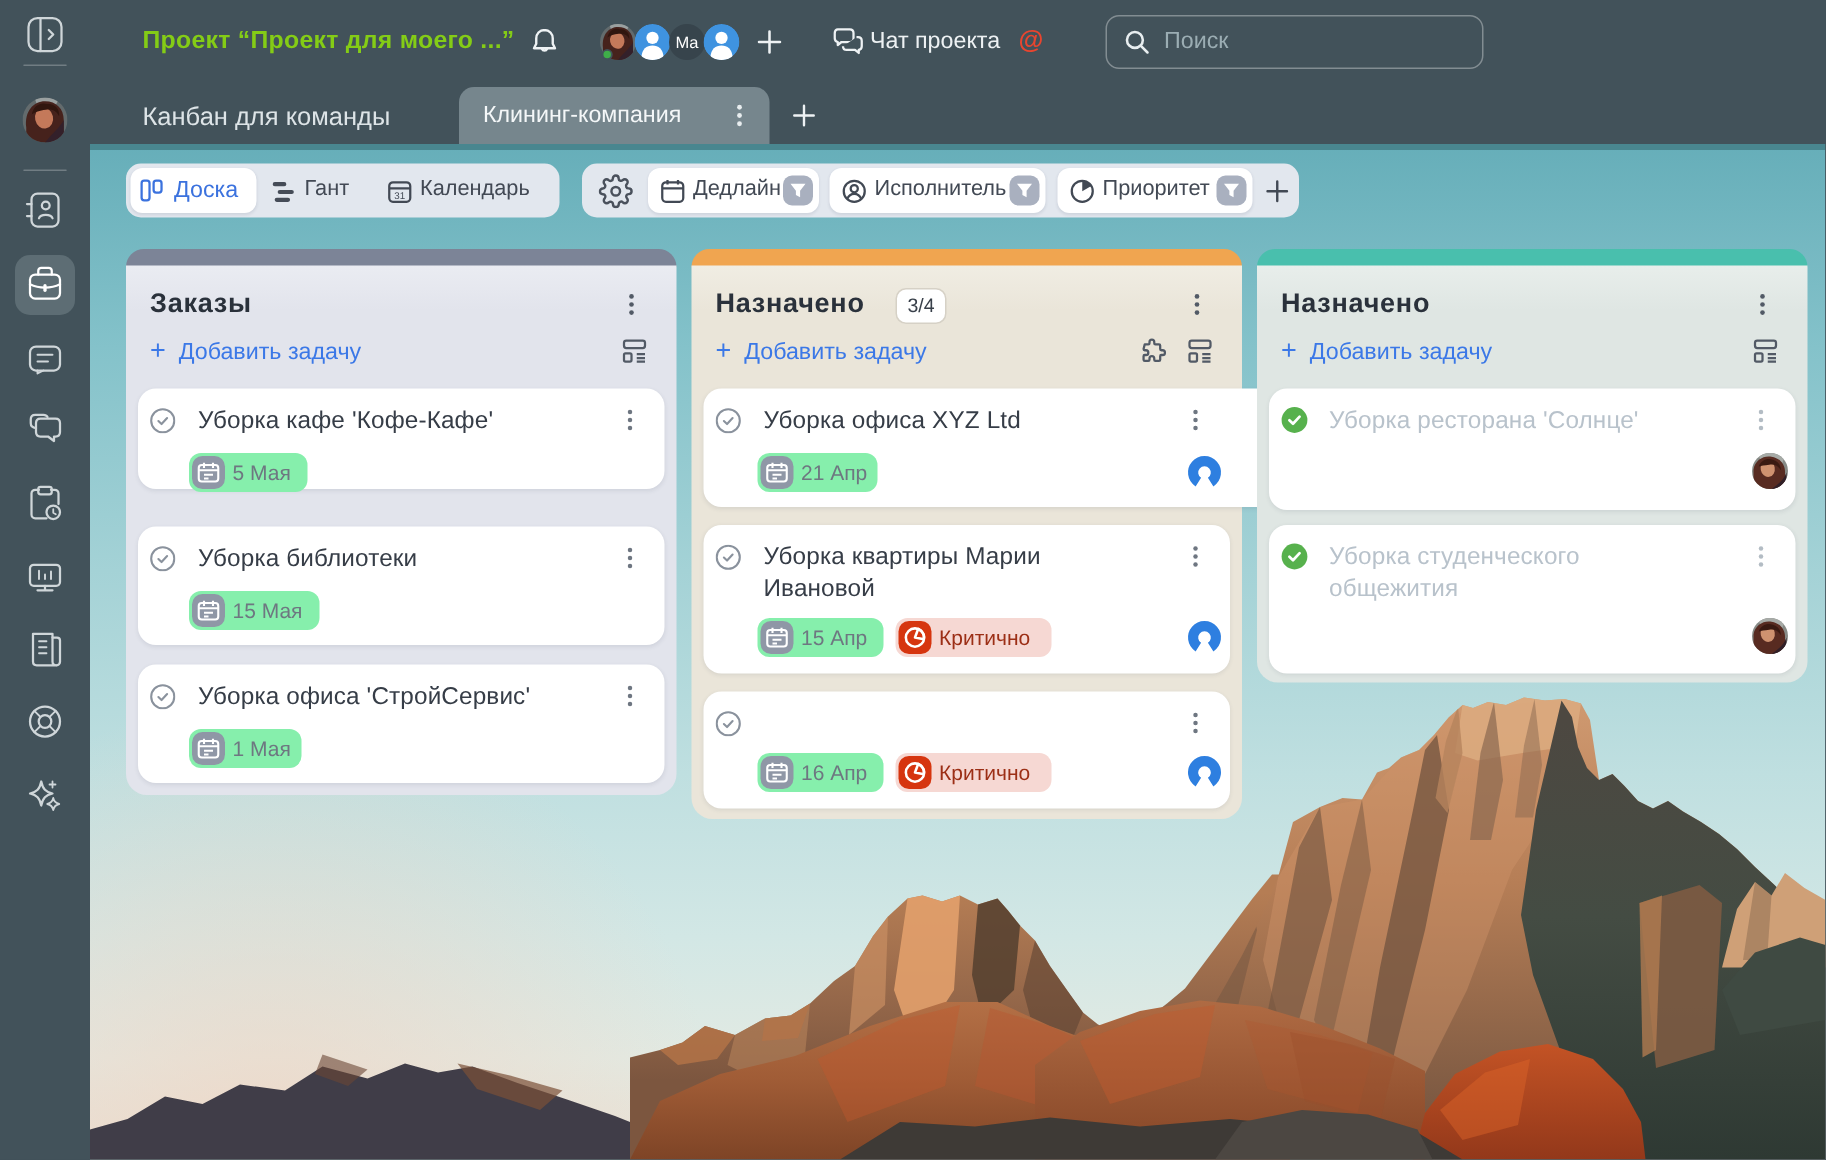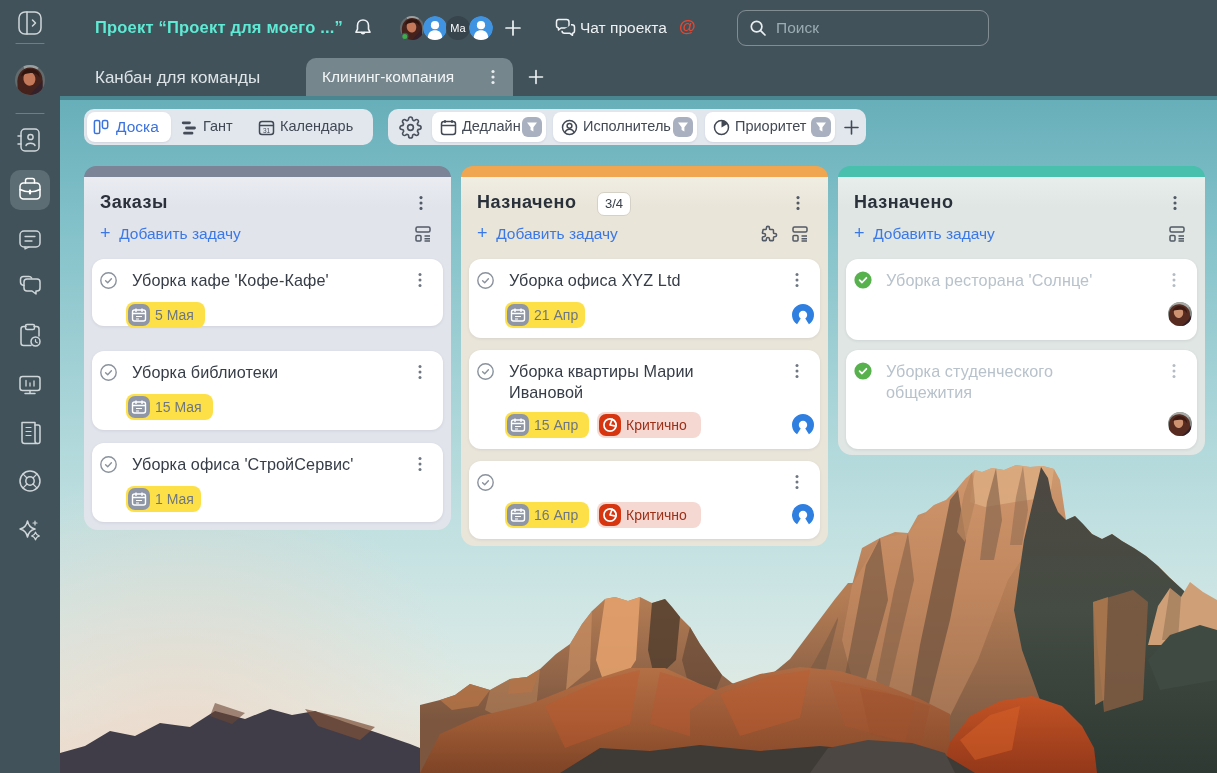--- a/index.html
+++ b/index.html
@@ -20,21 +20,21 @@
   .colstrip{position:absolute;left:0;top:0;width:100%;height:12px;
             border-radius:14px 14px 0 0;}
   .colbody{position:absolute;left:0;top:11px;width:100%;border-radius:0 0 14px 14px;}
   .coltitle{position:absolute;left:16px;top:26px;font-size:18px;font-weight:bold;color:#2a313b;letter-spacing:0.5px;}
   .addtask{position:absolute;left:16px;top:57px;font-size:15.5px;color:#3b78e7;}
   .card{position:absolute;left:8px;width:351px;background:#fff;border-radius:12px;
         box-shadow:0 1px 3px rgba(50,60,80,.10);}
   .ctitle{position:absolute;left:40px;top:11px;width:270px;font-size:16.2px;
           line-height:21px;color:#363d47;letter-spacing:0.1px;}
   .done .ctitle{color:#b8c2cb;}
-  .chip{position:absolute;height:26px;background:#fde047;border-radius:8px;}
+  .chip{position:absolute;height:26px;background:#86efac;border-radius:8px;}
   .chipic{position:absolute;left:2px;top:2px;width:22px;height:22px;border-radius:7px;
           background:#8f97a6;}
   .chiptxt{position:absolute;left:29px;top:5px;font-size:14px;color:#6e7781;}
   .crit{background:#f6d8d3;}
   .crit .chipic{background:#d6350f;}
   .crit .chiptxt{color:#9c2f16;}
   .kebab{position:absolute;width:16px;height:16px;}
 </style></head>
 <body>
 
@@ -149,21 +149,21 @@
 <path d="M960 740 L990 715 L1020 706 L1012 750 L975 760 Z" fill="#d96228" opacity="0.5"></path>
 
 <path d="M560 773 L600 748 L650 751 L700 745 L760 751 L820 746 L862 750 L900 747 L945 755 L975 773 Z" fill="#3e3a36"></path>
 <path d="M810 773 L828 748 L868 740 L912 743 L945 753 L955 773 Z" fill="#4c4742"></path>
 </svg>
 </div>
 
 <div class="abs" id="topbar"></div>
 <div class="abs" id="sidebar"></div>
 
-<div class="abs" style="left:95px;top:18px;z-index:8;font-size:16.5px;font-weight:bold;color:#5eead4;letter-spacing:0.2px;">Проект “Проект для моего ...”</div>
+<div class="abs" style="left:95px;top:18px;z-index:8;font-size:16.5px;font-weight:bold;color:#84cc16;letter-spacing:0.2px;">Проект “Проект для моего ...”</div>
 
 <svg class="abs" style="left:352px;top:17px;z-index:8" width="22" height="22" viewBox="0 0 22 22" fill="none" stroke="#eef2f4" stroke-width="1.6" stroke-linecap="round" stroke-linejoin="round">
   <path d="M11 3 C7.7 3 5.5 5.5 5.5 8.6 L5.5 12.2 L4 15.2 L18 15.2 L16.5 12.2 L16.5 8.6 C16.5 5.5 14.3 3 11 3 Z"></path>
   <path d="M9.3 15.5 a1.8 1.8 0 0 0 3.4 0"></path>
 </svg>
 
 <svg class="abs" style="left:400px;top:16px;z-index:8" width="106" height="26" viewBox="0 0 106 26">
   <defs>
     <clipPath id="av1">
         <circle cx="12" cy="12" r="12"></circle>
@@ -380,21 +380,21 @@
   <div class="addtask"><span style="font-size:18px;">+</span>&nbsp; Добавить задачу</div>
   <svg class="abs" style="left:299px;top:58px;" width="19" height="19" viewBox="0 0 24 24" fill="none" stroke="#525a66" stroke-width="1.9" stroke-linejoin="round" stroke-linecap="round">
       <path d="M4 7h3a1 1 0 0 0 1 -1v-1a2 2 0 0 1 4 0v1a1 1 0 0 0 1 1h3a1 1 0 0 1 1 1v3a1 1 0 0 0 1 1h1a2 2 0 0 1 0 4h-1a1 1 0 0 0 -1 1v3a1 1 0 0 1 -1 1h-3a1 1 0 0 1 -1 -1v-1a2 2 0 0 0 -4 0v1a1 1 0 0 1 -1 1h-3a1 1 0 0 1 -1 -1v-3a1 1 0 0 1 1 -1h1a2 2 0 0 0 0 -4h-1a1 1 0 0 1 -1 -1z"></path>
     </svg>
   <svg class="abs boardic" style="left:330px;top:59px;" width="18" height="18" viewBox="0 0 18 18" fill="none" stroke="#525a66" stroke-width="1.5">
       <rect x="2" y="2" width="14" height="5" rx="1.5"></rect>
       <rect x="2" y="10.5" width="5" height="5.5" rx="1"></rect>
       <path d="M10.5 11 L16 11 M10.5 13.7 L16 13.7 M10.5 16 L16 16"></path>
     </svg>
 
-  <div class="card" style="top:93px;height:79px;">
+  <div class="card" style="top:93px;height:79px;padding-left:39px;">
     <svg class="abs" style="left:8px;top:13px;" width="17" height="17" viewBox="0 0 17 17" fill="none" stroke="#8a929d" stroke-width="1.4">
         <circle cx="8.5" cy="8.5" r="7.7"></circle>
         <path d="M5.6 8.7 L7.7 10.7 L11.4 6.7" stroke-linecap="round" stroke-linejoin="round"></path>
       </svg>
     <div class="ctitle">Уборка офиса XYZ Ltd</div>
     <svg class="kebab" style="left:320px;top:13px;" viewBox="0 0 16 16" fill="#6e7681">
         <circle cx="8" cy="2.6" r="1.5"></circle>
         <circle cx="8" cy="8" r="1.5"></circle>
         <circle cx="8" cy="13.4" r="1.5"></circle>
       </svg>

